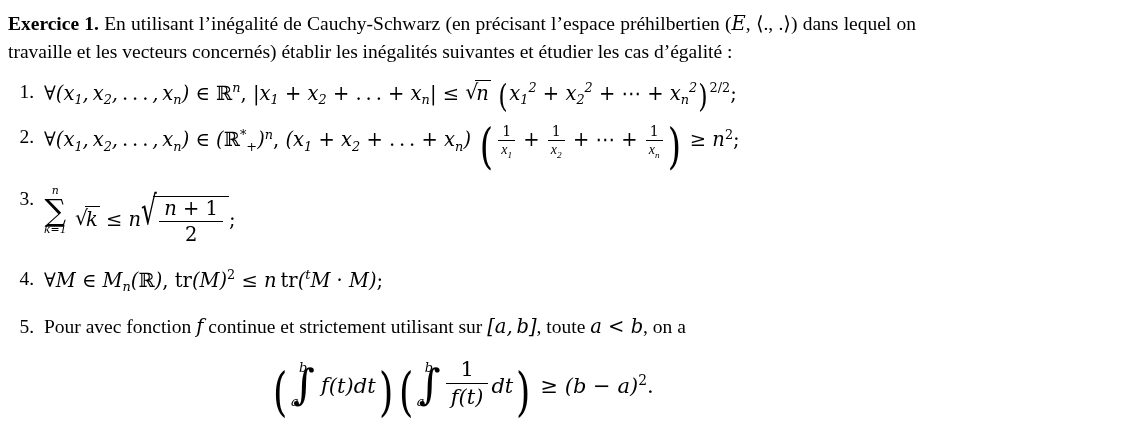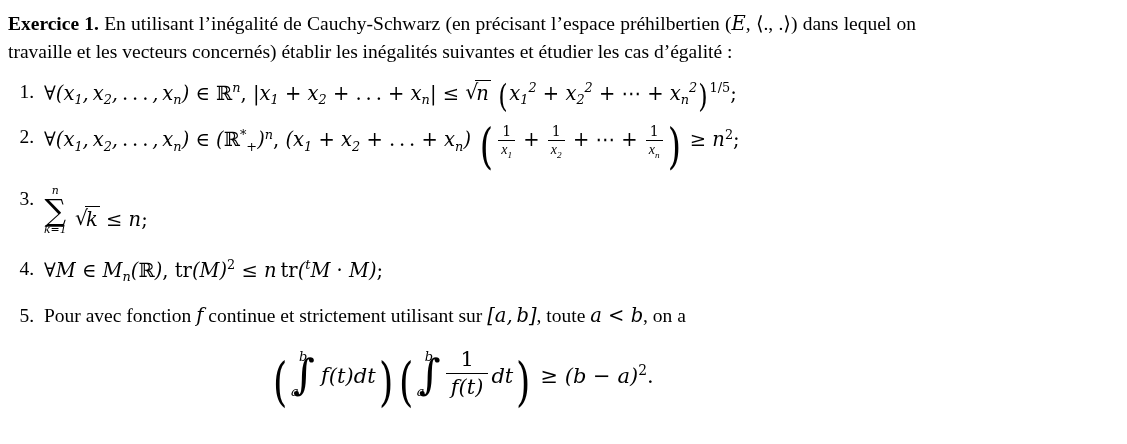--- a/index.html
+++ b/index.html
@@ -214,21 +214,21 @@
   </p>
 
   <ol class="list">
 
     <li>
       <span class="num">1.</span>
       <span class="body math">
         <span class="up">∀</span>(<span>x</span><sub class="sm">1</sub>, <span>x</span><sub class="sm">2</sub>, <span class="up">. . .</span> , <span>x</span><sub class="sm">n</sub>) <span class="up">∈</span> <span class="up">ℝ</span><sup class="sm">n</sup><span class="up">,</span>
         |<span>x</span><sub class="sm">1</sub> + <span>x</span><sub class="sm">2</sub> + <span class="up">. . .</span> + <span>x</span><sub class="sm">n</sub>| <span class="up">≤</span>
         <span class="sqrt"><span class="rad">n</span></span>
-        <span class="paren">(</span><span>x</span><sub class="sm">1</sub><sup class="sm">2</sup> + <span>x</span><sub class="sm">2</sub><sup class="sm">2</sup> + <span class="up">⋯</span> + <span>x</span><sub class="sm">n</sub><sup class="sm">2</sup><span class="paren">)</span><sup class="sm up">1/5</sup><span class="up">;</span>
+        <span class="paren">(</span><span>x</span><sub class="sm">1</sub><sup class="sm">2</sup> + <span>x</span><sub class="sm">2</sub><sup class="sm">2</sup> + <span class="up">⋯</span> + <span>x</span><sub class="sm">n</sub><sup class="sm">2</sup><span class="paren">)</span><sup class="sm up">2/2</sup><span class="up">;</span>
       </span>
     </li>
 
     <li>
       <span class="num">2.</span>
       <span class="body math">
         <span class="up">∀</span>(<span>x</span><sub class="sm">1</sub>, <span>x</span><sub class="sm">2</sub>, <span class="up">. . .</span> , <span>x</span><sub class="sm">n</sub>) <span class="up">∈</span> (<span class="up">ℝ</span><sup class="sm up">*</sup><sub class="sm up">+</sub>)<sup class="sm">n</sup><span class="up">,</span>
         (<span>x</span><sub class="sm">1</sub> + <span>x</span><sub class="sm">2</sub> + <span class="up">. . .</span> + <span>x</span><sub class="sm">n</sub>)
         <span class="paren-lg">(</span><span class="frac"><span class="top up">1</span><span class="bar"></span><span class="bot">x<sub class="sm">1</sub></span></span> + <span class="frac"><span class="top up">1</span><span class="bar"></span><span class="bot">x<sub class="sm">2</sub></span></span> + <span class="up">⋯</span> + <span class="frac"><span class="top up">1</span><span class="bar"></span><span class="bot">x<sub class="sm">n</sub></span></span><span class="paren-lg">)</span>
         <span class="up">≥</span> <span>n</span><sup class="sm up">2</sup><span class="up">;</span>
@@ -237,21 +237,21 @@
 
     <li style="margin-top:22px;">
       <span class="num">3.</span>
       <span class="body math">
         <span class="sum">
           <span class="lim-top">n</span>
           <span class="sig up">∑</span>
           <span class="lim-bot">k=1</span>
         </span>
         <span class="sqrt"><span class="rad">k</span></span>
-        <span class="up">≤</span> <span>n</span><span class="up">;</span>
+        <span class="up">≤</span> <span>n</span><span class="bigsqrt"><span class="rad"><span class="bigfrac"><span class="top">n + <span class="up">1</span></span><span class="bar"></span><span class="bot up">2</span></span></span></span><span class="up">;</span>
       </span>
     </li>
 
     <li style="margin-top:20px;">
       <span class="num">4.</span>
       <span class="body math">
         <span class="up">∀</span><span>M</span> <span class="up">∈</span> <span>M</span><sub class="sm">n</sub>(<span class="up">ℝ</span>)<span class="up">,</span>
         <span class="up">tr</span>(<span>M</span>)<sup class="sm up">2</sup> <span class="up">≤</span> <span>n</span> <span class="up">tr</span>(<sup class="sm">t</sup><span>M</span> <span class="up">·</span> <span>M</span>)<span class="up">;</span>
       </span>
     </li>

